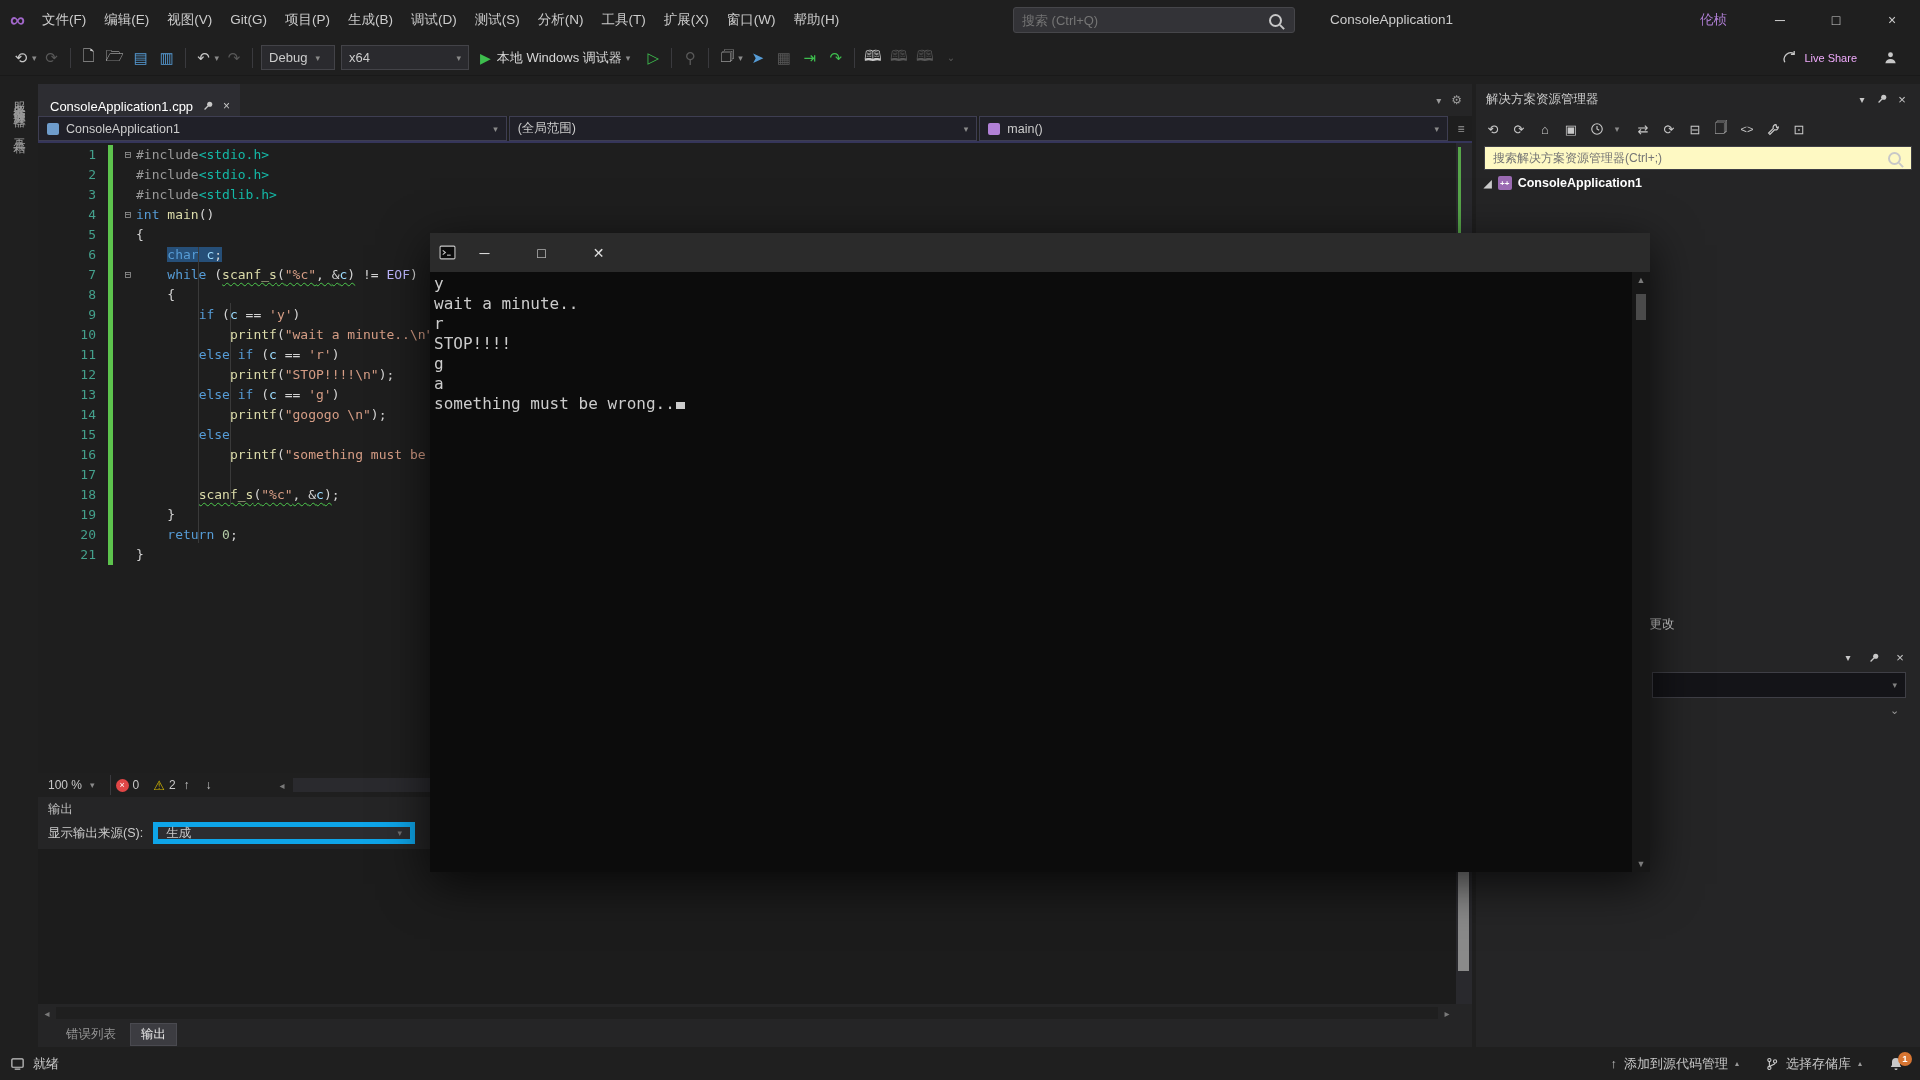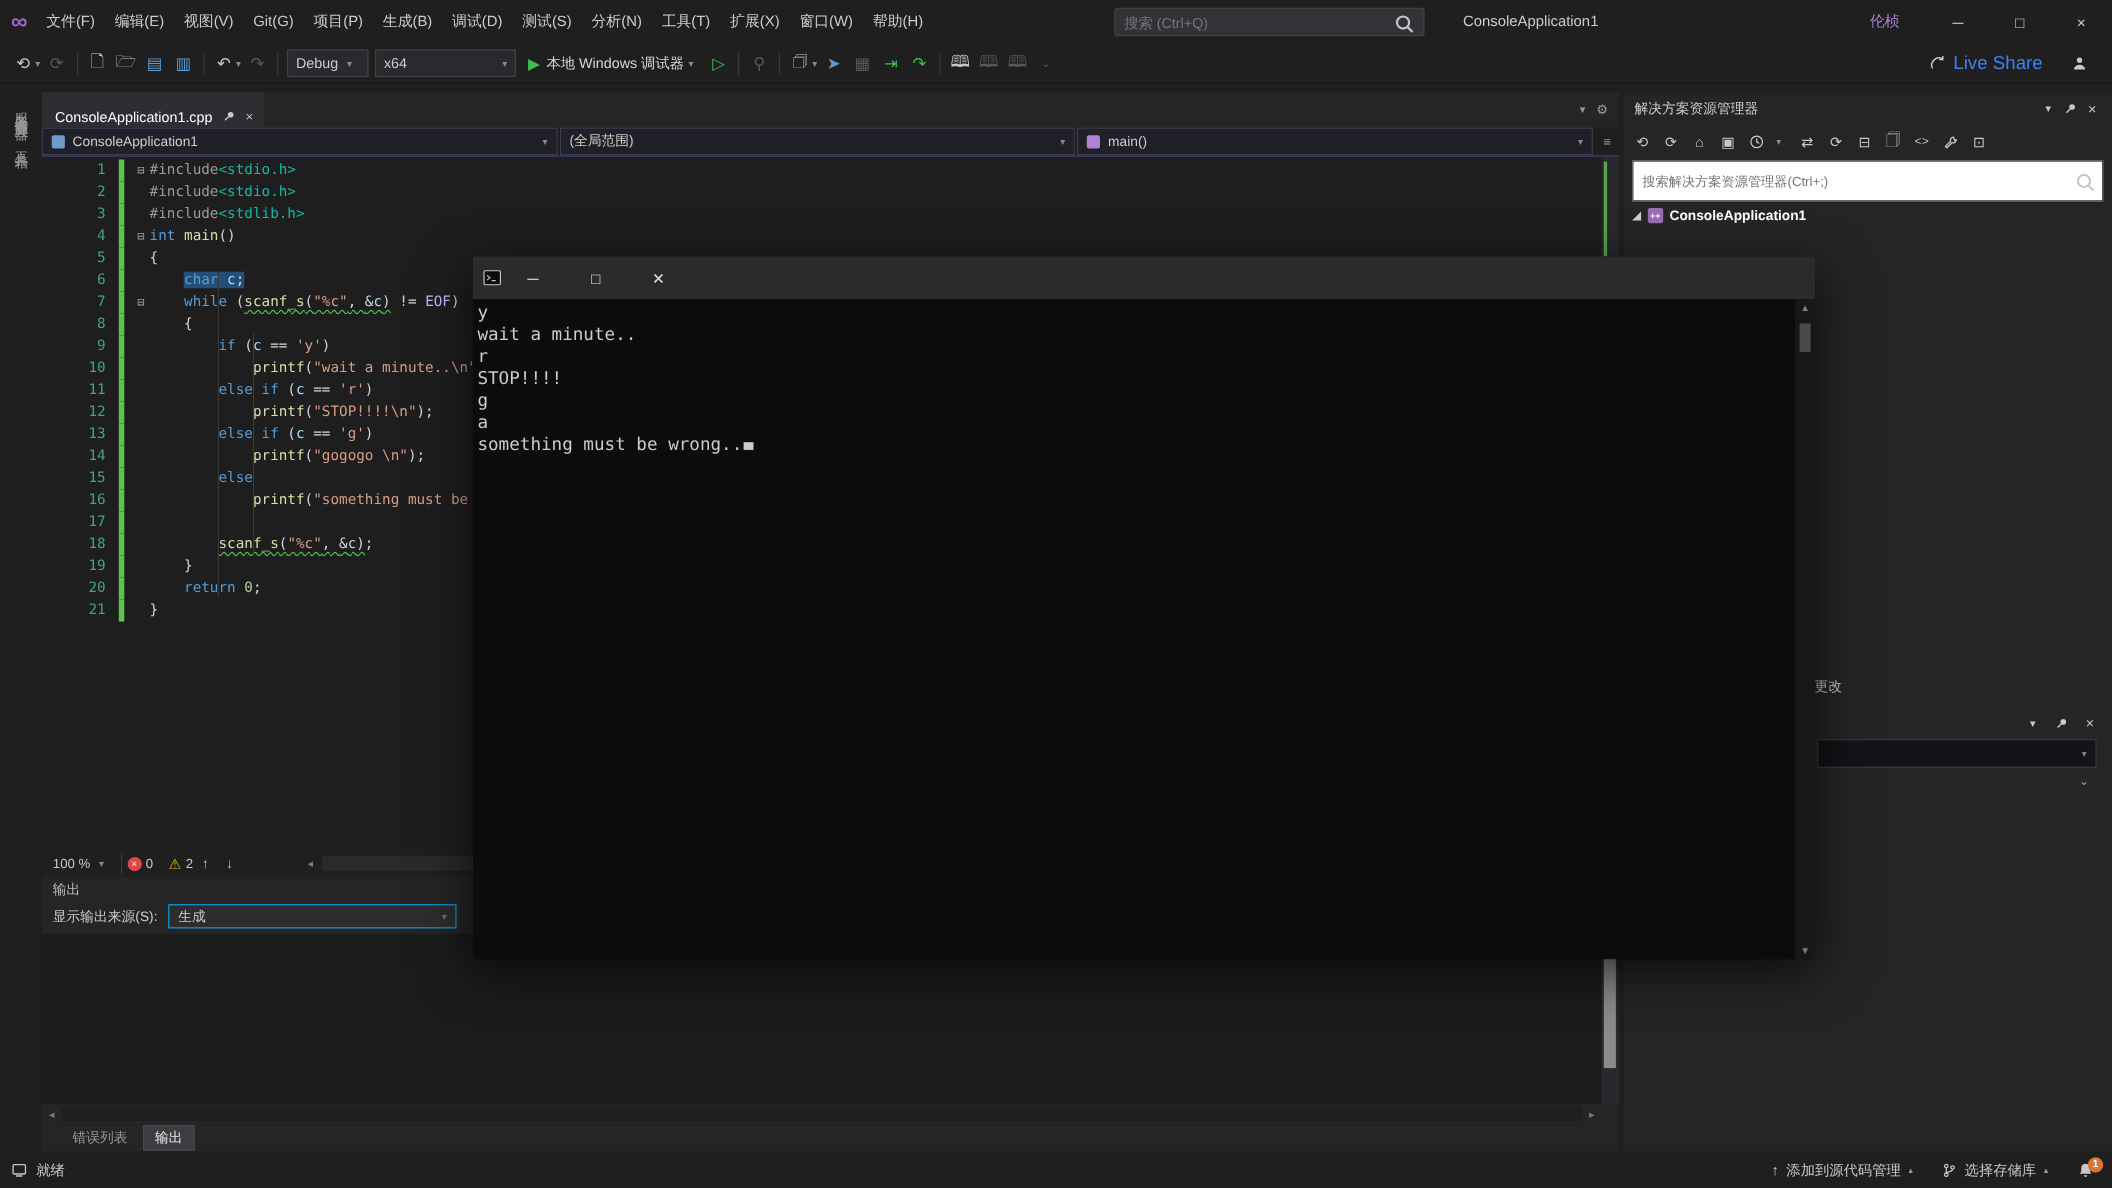--- a/index.html
+++ b/index.html
@@ -33,21 +33,21 @@
     color:#c8c8c8;font-size:15px;margin:0 1px;}
   .tb-chev{color:#8a8a8a;font-size:9px;margin:0 2px 0 -2px;}
   .grayed{color:#585858;}
   .green{color:#3ebe4e;}
   .blue{color:#569cd6;}
   .tb-sep{width:1px;height:20px;background:#3a3a3e;margin:0 5px;}
   .combo{display:flex;align-items:center;height:25px;background:#2a2a2e;border:1px solid #434348;
     color:#cccccc;font-size:13px;padding:0 7px;gap:8px;margin:0 3px;box-sizing:border-box;}
   .combo .chev{color:#8a8a8a;font-size:9px;}
   #start-debug{display:flex;align-items:center;gap:6px;margin:0 8px;font-size:13px;color:#d8d8d8;}
-  #live-share{margin-left:auto;display:flex;align-items:center;gap:7px;color:#3b82f6;font-size:17px;}
+  #live-share{margin-left:auto;display:flex;align-items:center;gap:7px;color:#f0abfc;font-size:11px;}
   #feedback{margin:0 22px 0 26px;display:flex;align-items:center;}
 
   
   #left-strip{position:absolute;left:0;top:76px;width:38px;height:971px;background:#1f1f1f;
     display:flex;flex-direction:column;align-items:center;}
   .v-item{writing-mode:vertical-rl;color:#9a9a9a;font-size:12.5px;padding:16px 0 4px 0;letter-spacing:2px;}
 
   
   #editor-col{position:absolute;left:38px;top:84px;width:1434px;height:963px;background:#252526;}
   #tabstrip{position:absolute;left:0;top:0;width:100%;height:32px;background:#252526;display:flex;}
@@ -94,21 +94,21 @@
   .warn-ico{color:#d7ba00;font-size:13px;margin:0 4px 0 14px;}
   .mini-arrow{margin:0 8px;color:#c8c8c8;font-size:12px;}
   #hscroll-left{margin-left:60px;color:#7a7a7a;font-size:10px;}
   #editor-hscroll-track{flex:1;height:14px;background:#2a2a2e;margin:0 20px 0 8px;}
 
   
   #output-panel{position:absolute;left:0;top:713px;width:100%;height:225px;background:#252526;}
   #out-title{padding:4px 0 2px 10px;font-size:12.5px;color:#bebebe;}
   #out-src-row{display:flex;align-items:center;height:26px;padding-left:10px;gap:10px;
     font-size:12.5px;color:#cccccc;}
-  #out-combo{width:262px;height:22px;background:#2d2d30;border:1px solid #0ea5e9;display:flex;
+  #out-combo{width:262px;height:22px;background:#2d2d30;border:5px solid #0ea5e9;display:flex;
     align-items:center;padding:0 8px;box-sizing:border-box;justify-content:space-between;color:#cccccc;}
   #out-content{position:absolute;left:0;top:52px;right:16px;bottom:18px;background:#1c1c1c;}
   #out-vscroll{position:absolute;right:0;top:52px;width:16px;bottom:18px;background:#29292d;}
   #out-vthumb{position:absolute;left:2px;top:18px;width:11px;height:104px;background:#8a8a8a;}
   #out-hscroll{position:absolute;left:0;bottom:0;right:16px;height:18px;background:#252526;
     display:flex;align-items:center;}
   .hs-arrow{width:18px;text-align:center;color:#7a7a7a;font-size:10px;}
   #out-htrack{flex:1;height:12px;background:#1f1f1f;}
 
   
@@ -119,21 +119,21 @@
 
   
   #right-dock{position:absolute;left:1476px;top:84px;width:444px;height:963px;background:#252526;}
   #se-header{height:30px;display:flex;align-items:center;padding:0 8px 0 10px;}
   #se-header .t{font-size:12.5px;color:#cccccc;flex:1;}
   .panel-ico{width:20px;display:flex;align-items:center;justify-content:center;color:#c8c8c8;
     font-size:11px;}
   #se-toolbar{height:30px;display:flex;align-items:center;gap:4px;padding:0 6px;}
   .dock-ico{min-width:22px;height:22px;display:flex;align-items:center;justify-content:center;
     color:#c8c8c8;font-size:13px;}
-  #se-search{margin:2px 8px;height:37px;background:#ffffff;border:1px solid #3f3f46;display:flex;
+  #se-search{margin:2px 8px;height:24px;background:#fef9c3;border:1px solid #3f3f46;display:flex;
     align-items:center;box-sizing:border-box;}
   #se-search input{flex:1;background:transparent;border:none;outline:none;color:#808080;
     font-size:12px;padding:0 8px;font-family:"Liberation Sans",sans-serif;}
   .tree-row{height:22px;display:flex;align-items:center;font-size:12.5px;color:#cccccc;gap:6px;}
   #tree-solution{padding-left:24px;}
   #tree-project{padding-left:8px;color:#ffffff;font-weight:bold;}
   .tw-arrow{color:#cccccc;font-size:10px;}
   .prj-ico{width:14px;height:14px;background:#9b6bb3;border-radius:2px;color:#ffffff;
     font-size:8px;font-weight:bold;display:flex;align-items:center;justify-content:center;}
   

